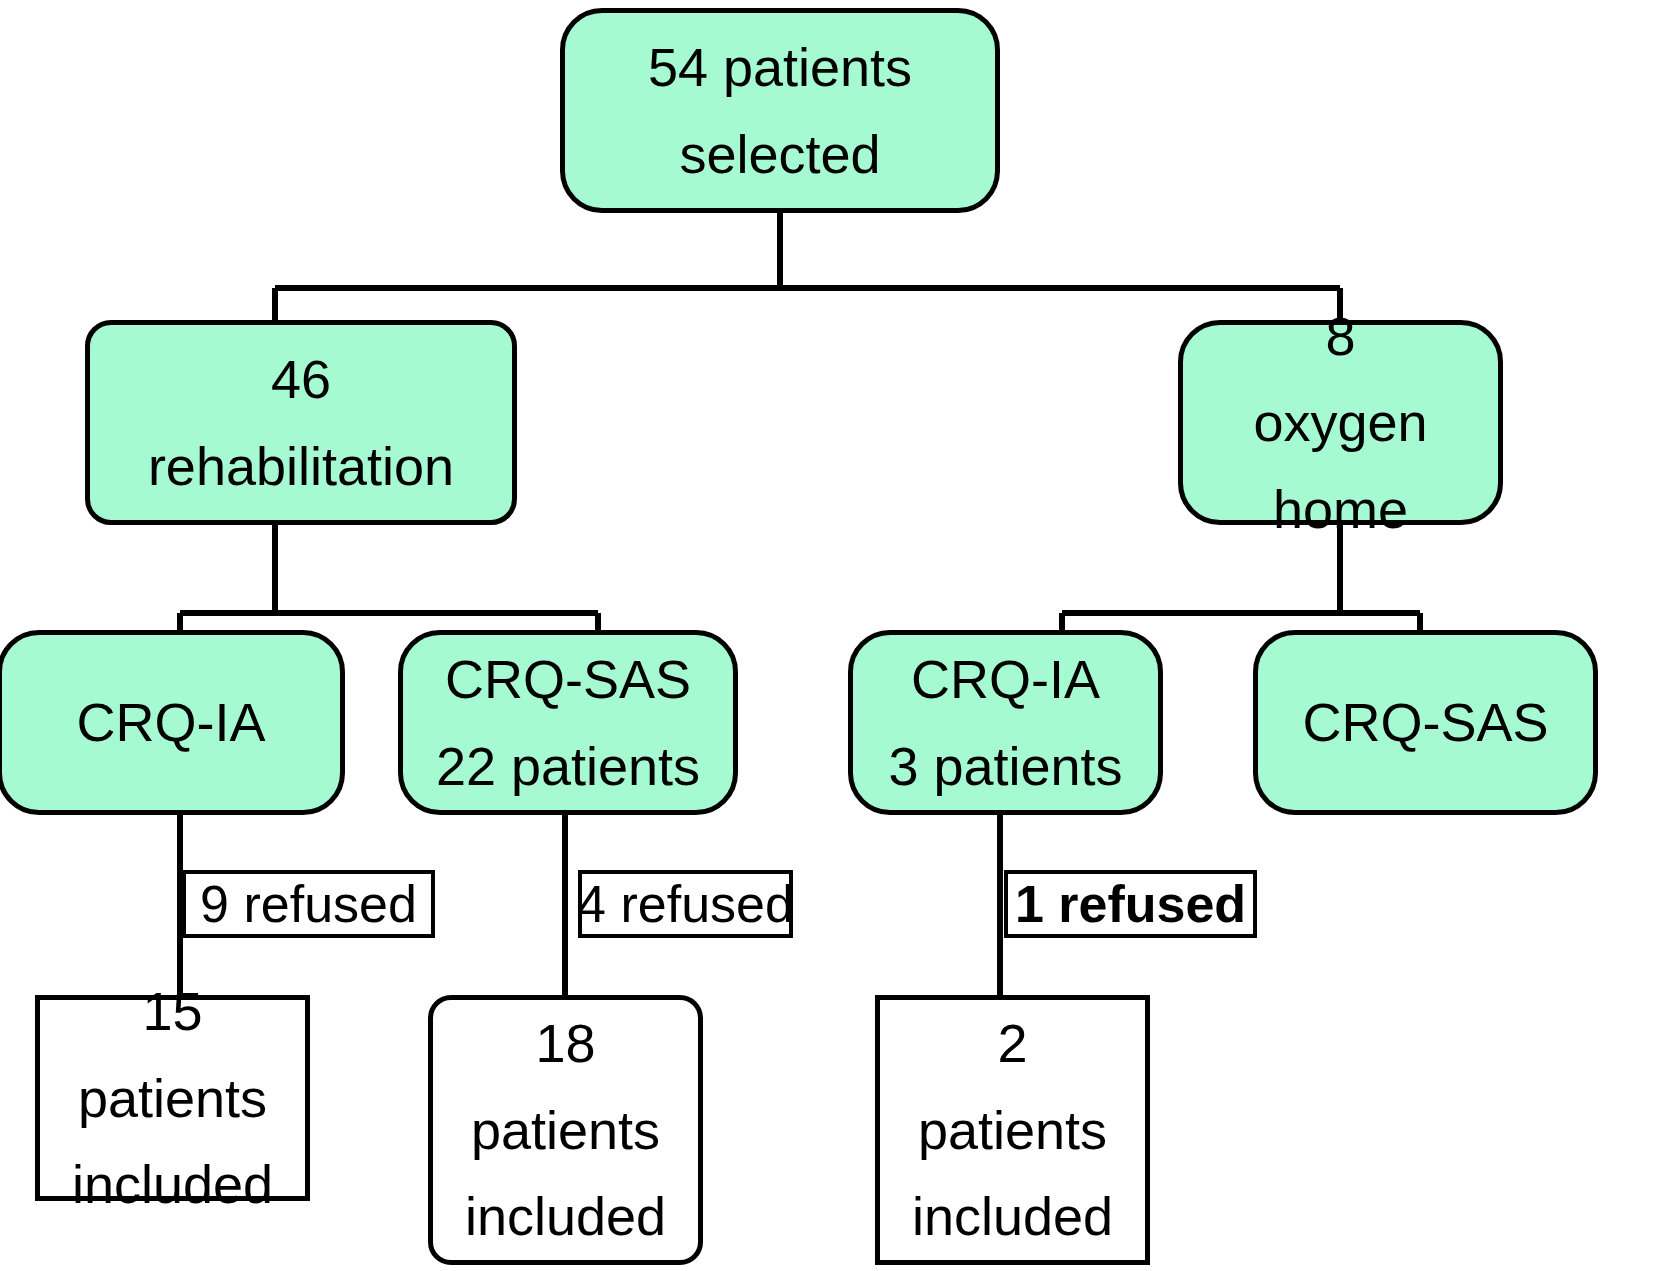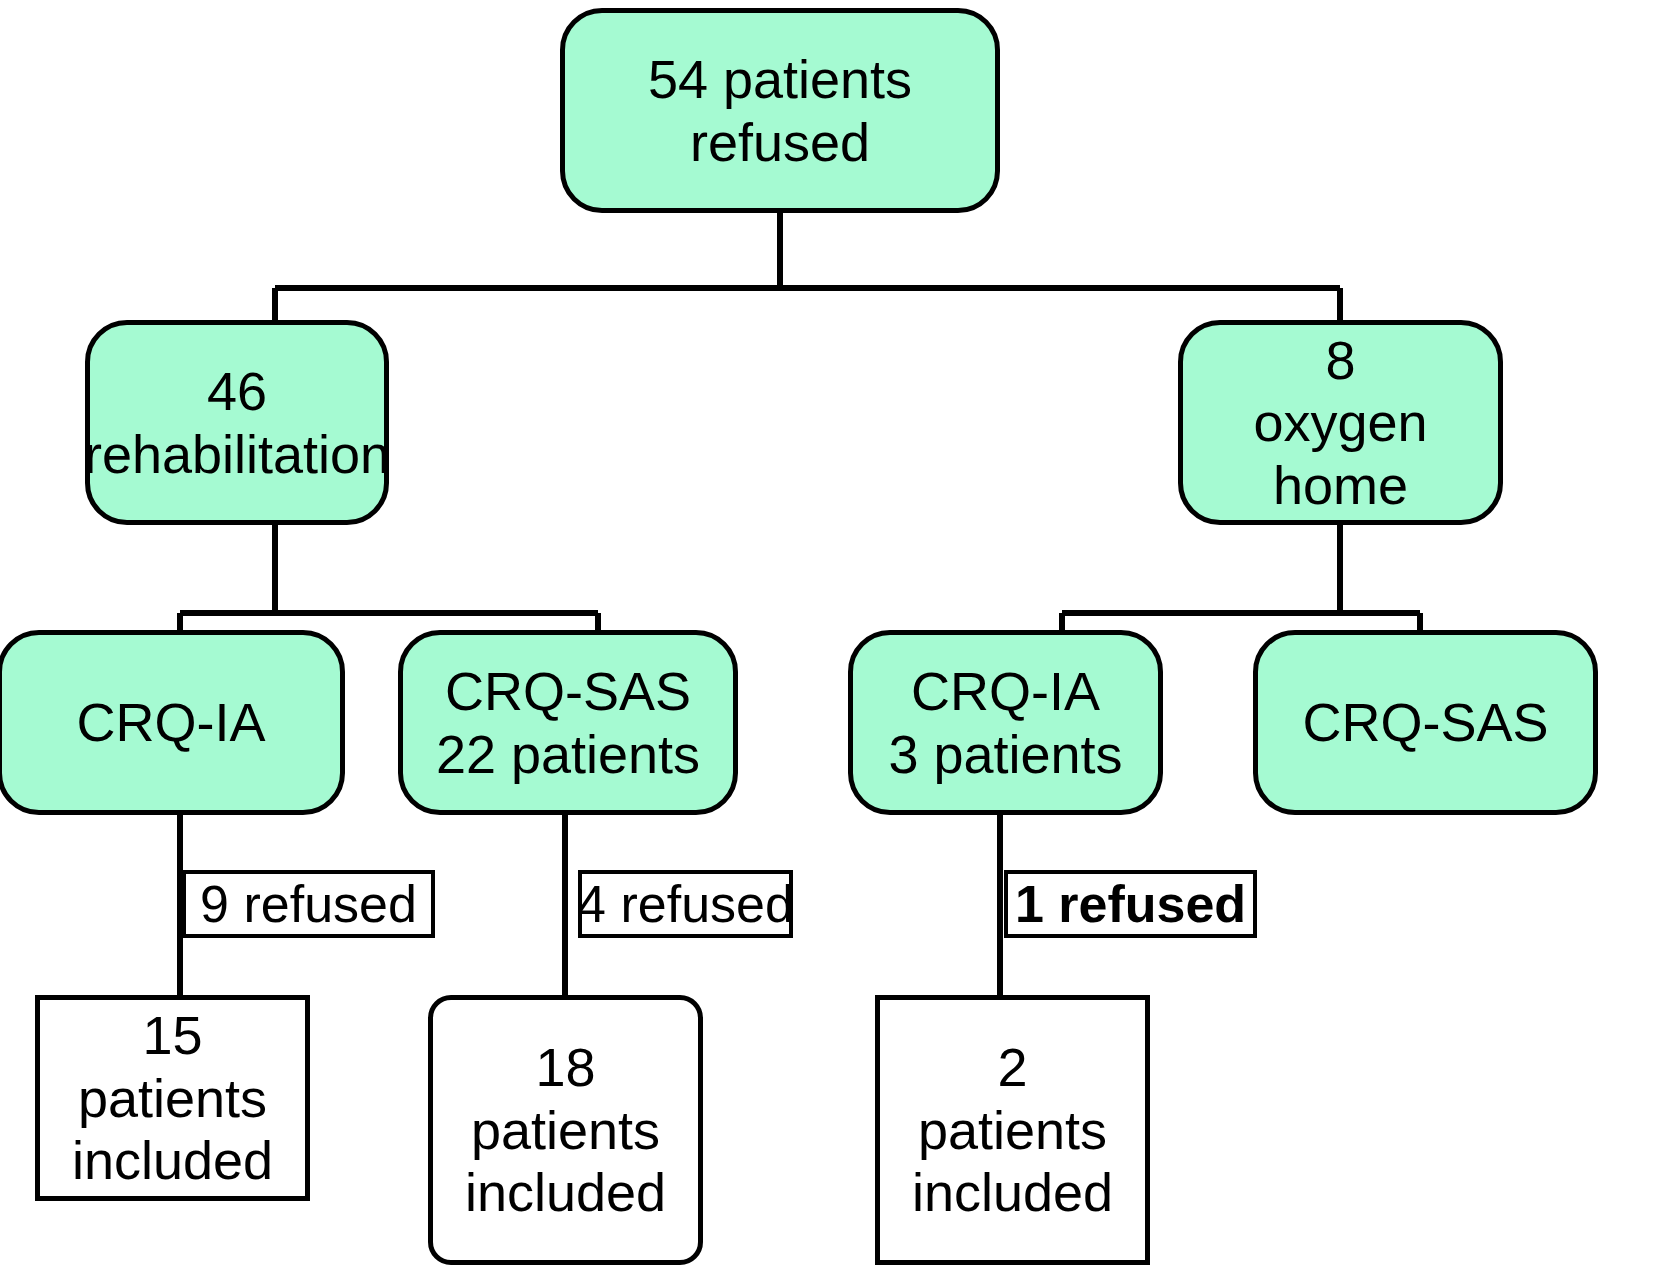--- a/index.html
+++ b/index.html
@@ -29,20 +29,21 @@
     position: absolute;
     box-sizing: border-box;
     display: flex;
     flex-direction: column;
     align-items: center;
     justify-content: center;
     text-align: center;
     color: #000000;
     line-height: 1.16;
     white-space: pre;
+    gap: 24px;
   }
   .node-green {
     background: #a5fad2;
     border: 5px solid #000000;
     border-radius: 42px;
     font-size: 54px;
   }
   .node-plain {
     background: #ffffff;
     border: 5px solid #000000;
@@ -88,24 +89,24 @@
     <g stroke="#000000" stroke-width="6" fill="none" shape-rendering="crispEdges">
 
       <path d="M180,815 L180,997"></path>
       <path d="M565,815 L565,997"></path>
       <path d="M1000,815 L1000,997"></path>
     </g>
   </svg>
 
   <div class="node node-green" style="left:560px; top:8px; width:440px; height:205px;">
     <span class="node-line">54 patients</span>
-    <span class="node-line">refused</span>
+    <span class="node-line">selected</span>
   </div>
 
-  <div class="node node-green" style="left:85px; top:320px; width:304px; height:205px;">
+  <div class="node node-green" style="left:85px; top:320px; width:432px; height:205px;border-radius:26px;">
     <span class="node-line">46</span>
     <span class="node-line">rehabilitation</span>
   </div>
 
   <div class="node node-green" style="left:1178px; top:320px; width:325px; height:205px;">
     <span class="node-line">8</span>
     <span class="node-line">oxygen</span>
     <span class="node-line">home</span>
   </div>
 

